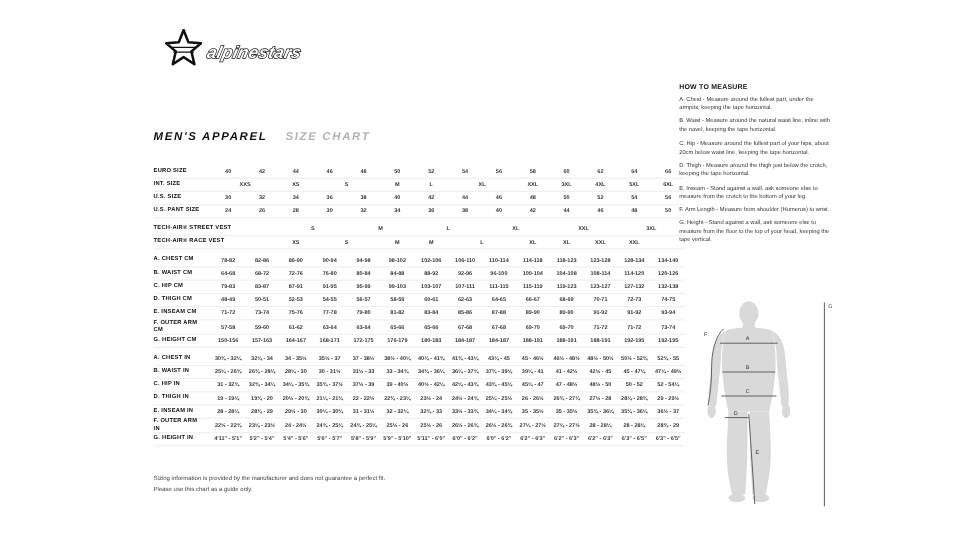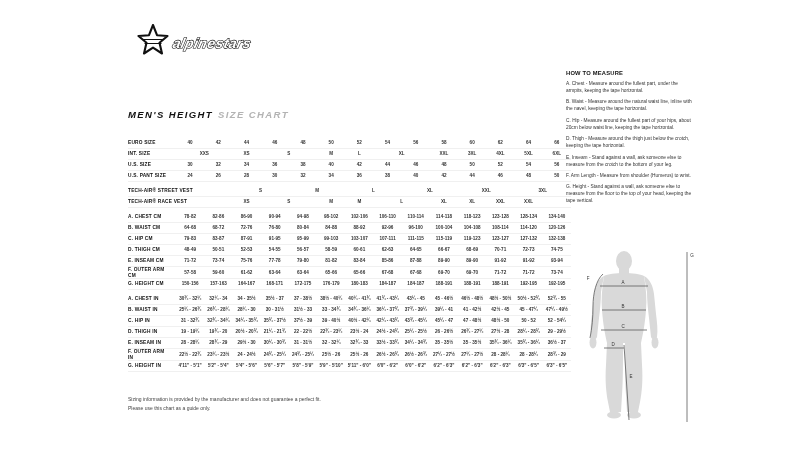--- a/index.html
+++ b/index.html
@@ -5,21 +5,21 @@
   html,body { margin:0; padding:0; background:#fff; }
   .page {
     position:relative; width:800px; height:455px; background:#ffffff;
     font-family:"Liberation Sans", sans-serif; overflow:hidden; color:#1a1a1a;
   }
   
   .logo { position:absolute; left:136px; top:24px; }
   
   .title { position:absolute; left:128px; top:109px; font-style:italic; font-size:9.5px; letter-spacing:1.4px; white-space:nowrap; }
   .title .t1 { font-weight:bold; color:#111; }
-  .title .t2 { font-weight:bold; color:#b3b3b3; margin-left:5px; }
+  .title .t2 { font-weight:bold; color:#b3b3b3; margin-left:15px; }
   
   .size-table { position:absolute; left:128px; top:138px; width:443px; border-collapse:collapse; table-layout:fixed; }
   .size-table td {
     font-size:4.6px; font-weight:bold; color:#333; text-align:center;
     padding:0; height:10px; line-height:1.15; border-bottom:1px solid #f0f0f0; vertical-align:middle;
   }
   .size-table td.lbl {
     text-align:left; font-size:4.8px; color:#111; letter-spacing:0.2px; white-space:pre; overflow:visible;
   }
   .size-table tr.spacer td { height:4px; border-bottom:none; }
@@ -41,21 +41,21 @@
     <svg width="124" height="36" viewBox="0 0 124 36">
       <path d="M17,1 L21,11.2 L31.5,12 L23.5,18.8 L26,29.5 L17,23.6 L8,29.5 L10.5,18.8 L2.5,12 L13,11.2 Z" fill="#ffffff" stroke="#111111" stroke-width="2.1" stroke-linejoin="round"></path>
       <path d="M6,15.5 H28 M8.5,19.5 H25.5" stroke="#111111" stroke-width="1.1"></path>
       <g transform="skewX(-12)">
         <text x="41" y="24" font-size="14" font-weight="bold" font-style="italic" fill="#ffffff" stroke="#111111" stroke-width="1.2" letter-spacing="0.4" style="paint-order:stroke; font-family:'Liberation Sans',sans-serif;">alpinestars</text>
       </g>
     </svg>
   </div>
 
   <div class="title">
-    <span class="t1">MEN'S HEIGHT</span><span class="t2">SIZE CHART</span>
+    <span class="t1">MEN'S APPAREL</span><span class="t2">SIZE CHART</span>
   </div>
 
   <table class="size-table">
     <colgroup>
       <col style="width:48px">
       <col span="14" style="width:28.2px">
     </colgroup>
     <tbody>
         <tr>
           <td class="lbl">EURO SIZE</td>

